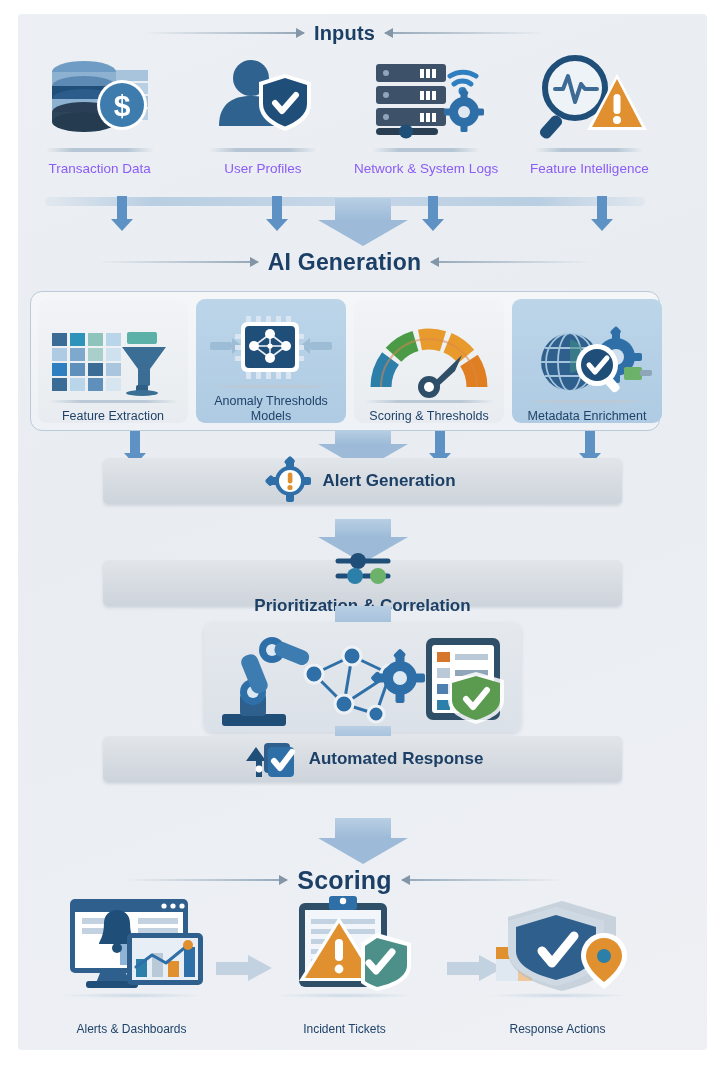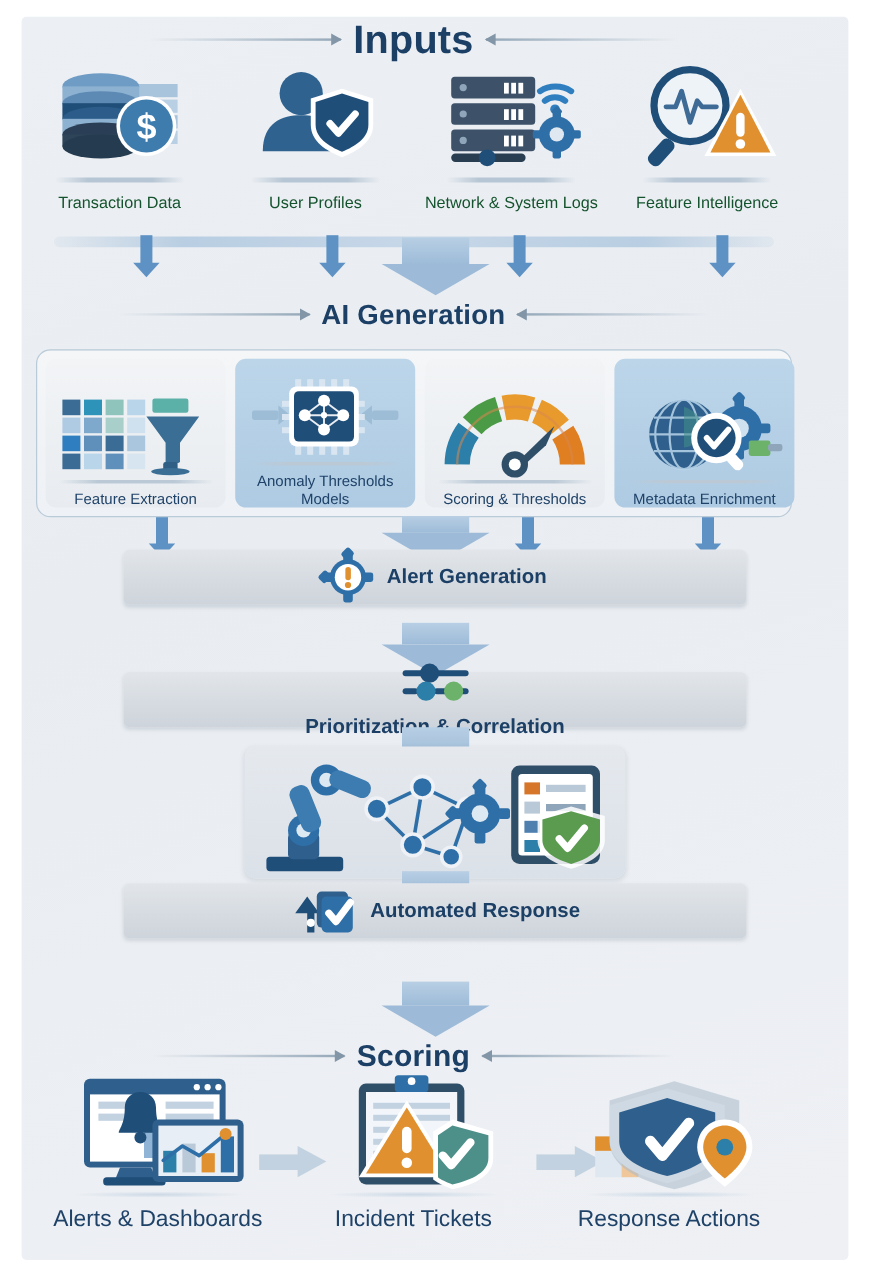--- a/index.html
+++ b/index.html
@@ -21,21 +21,21 @@
   .arrow-line.rev{background:linear-gradient(270deg,rgba(140,160,180,0) 0%,#93a7b8 100%);}
   .arrow-line::after{content:"";position:absolute;right:-1px;top:-4px;border-left:9px solid #8296a8;border-top:5px solid transparent;border-bottom:5px solid transparent;}
   .arrow-line.rev::after{content:"";right:auto;left:-1px;border-left:none;border-right:9px solid #8296a8;}
 
   
   .inputs-row{position:absolute;left:18px;top:50px;width:653px;display:flex;}
   .in-tile{flex:1;display:flex;flex-direction:column;align-items:center;}
   .in-art{height:92px;width:100%;display:flex;align-items:flex-end;justify-content:center;position:relative;}
   .in-base{width:108px;height:4px;margin-top:6px;border-radius:3px;
     background:linear-gradient(90deg,rgba(160,178,196,0) 0%,#b7c6d4 25%,#b7c6d4 75%,rgba(160,178,196,0) 100%);}
-  .in-label{margin-top:9px;font-size:13.5px;color:#14532d;white-space:nowrap;}
+  .in-label{margin-top:9px;font-size:13.5px;color:#8b5cf6;white-space:nowrap;}
 
   
   .collector{position:absolute;left:45px;top:197px;width:600px;height:9px;border-radius:5px;
     background:linear-gradient(90deg,rgba(173,196,218,.15) 0%,#b9cee2 18%,#c6d7e8 50%,#b9cee2 82%,rgba(173,196,218,.15) 100%);}
   .thin-arrow{position:absolute;width:10px;background:#5e92c4;}
   .thin-arrow .head{position:absolute;left:-6px;bottom:-10px;width:0;height:0;border-left:11px solid transparent;border-right:11px solid transparent;border-top:12px solid #5e92c4;}
   .big-arrow{position:absolute;width:56px;}
   .big-arrow .shaft{width:56px;height:22px;background:linear-gradient(180deg,#b8cfe4 0%,#9dbbd8 100%);}
   .big-arrow .head{width:0;height:0;margin-left:-17px;border-left:45px solid transparent;border-right:45px solid transparent;border-top:26px solid #9dbbd8;}
 
@@ -64,37 +64,37 @@
   .auto-panel{position:absolute;left:204px;top:622px;width:317px;height:110px;border-radius:9px;
     background:linear-gradient(180deg,#e5e9ee 0%,#dbe1e8 100%);
     box-shadow:0 2px 4px rgba(90,110,130,.18);}
 
   
   .out-row{position:absolute;left:25px;top:893px;width:639px;display:flex;align-items:flex-start;}
   .out-tile{flex:1;display:flex;flex-direction:column;align-items:center;}
   .out-art{height:98px;display:flex;align-items:flex-end;justify-content:center;}
   .out-base{width:140px;height:5px;border-radius:3px;margin-top:2px;
     background:radial-gradient(ellipse at center,#ccd9e6 0%,rgba(204,217,230,0) 72%);}
-  .out-label{margin-top:8px;font-size:19px;color:#1f4268;white-space:nowrap;}
+  .out-label{margin-top:24px;font-size:12px;color:#1f4268;white-space:nowrap;}
   .out-conn{position:absolute;top:955px;width:58px;height:26px;}
   .out-conn .sh{position:absolute;left:0;top:7px;width:36px;height:13px;background:#c3d2e0;}
   .out-conn .hd{position:absolute;left:32px;top:0;width:0;height:0;
     border-top:13px solid transparent;border-bottom:13px solid transparent;border-left:24px solid #c3d2e0;}
 
   svg{display:block;overflow:visible;}
 </style>
 </head>
 <body>
 
 <div id="stage">
   <div class="panel"></div>
 
   <div class="sec-head" style="top:16px;height:34px;">
     <div class="arrow-line"></div>
-    <div class="sec-title" style="font-size:33px;">Inputs</div>
+    <div class="sec-title" style="font-size:20px;">Inputs</div>
     <div class="arrow-line rev"></div>
   </div>
 
   <div class="inputs-row">
 
     <div class="in-tile">
       <div class="in-art">
         <svg width="128" height="90" viewBox="0 0 128 90">
           <rect x="78" y="18" width="34" height="11" fill="#a8c3dc"></rect>
           <rect x="78" y="31" width="34" height="11" fill="#b9d0e4"></rect>

